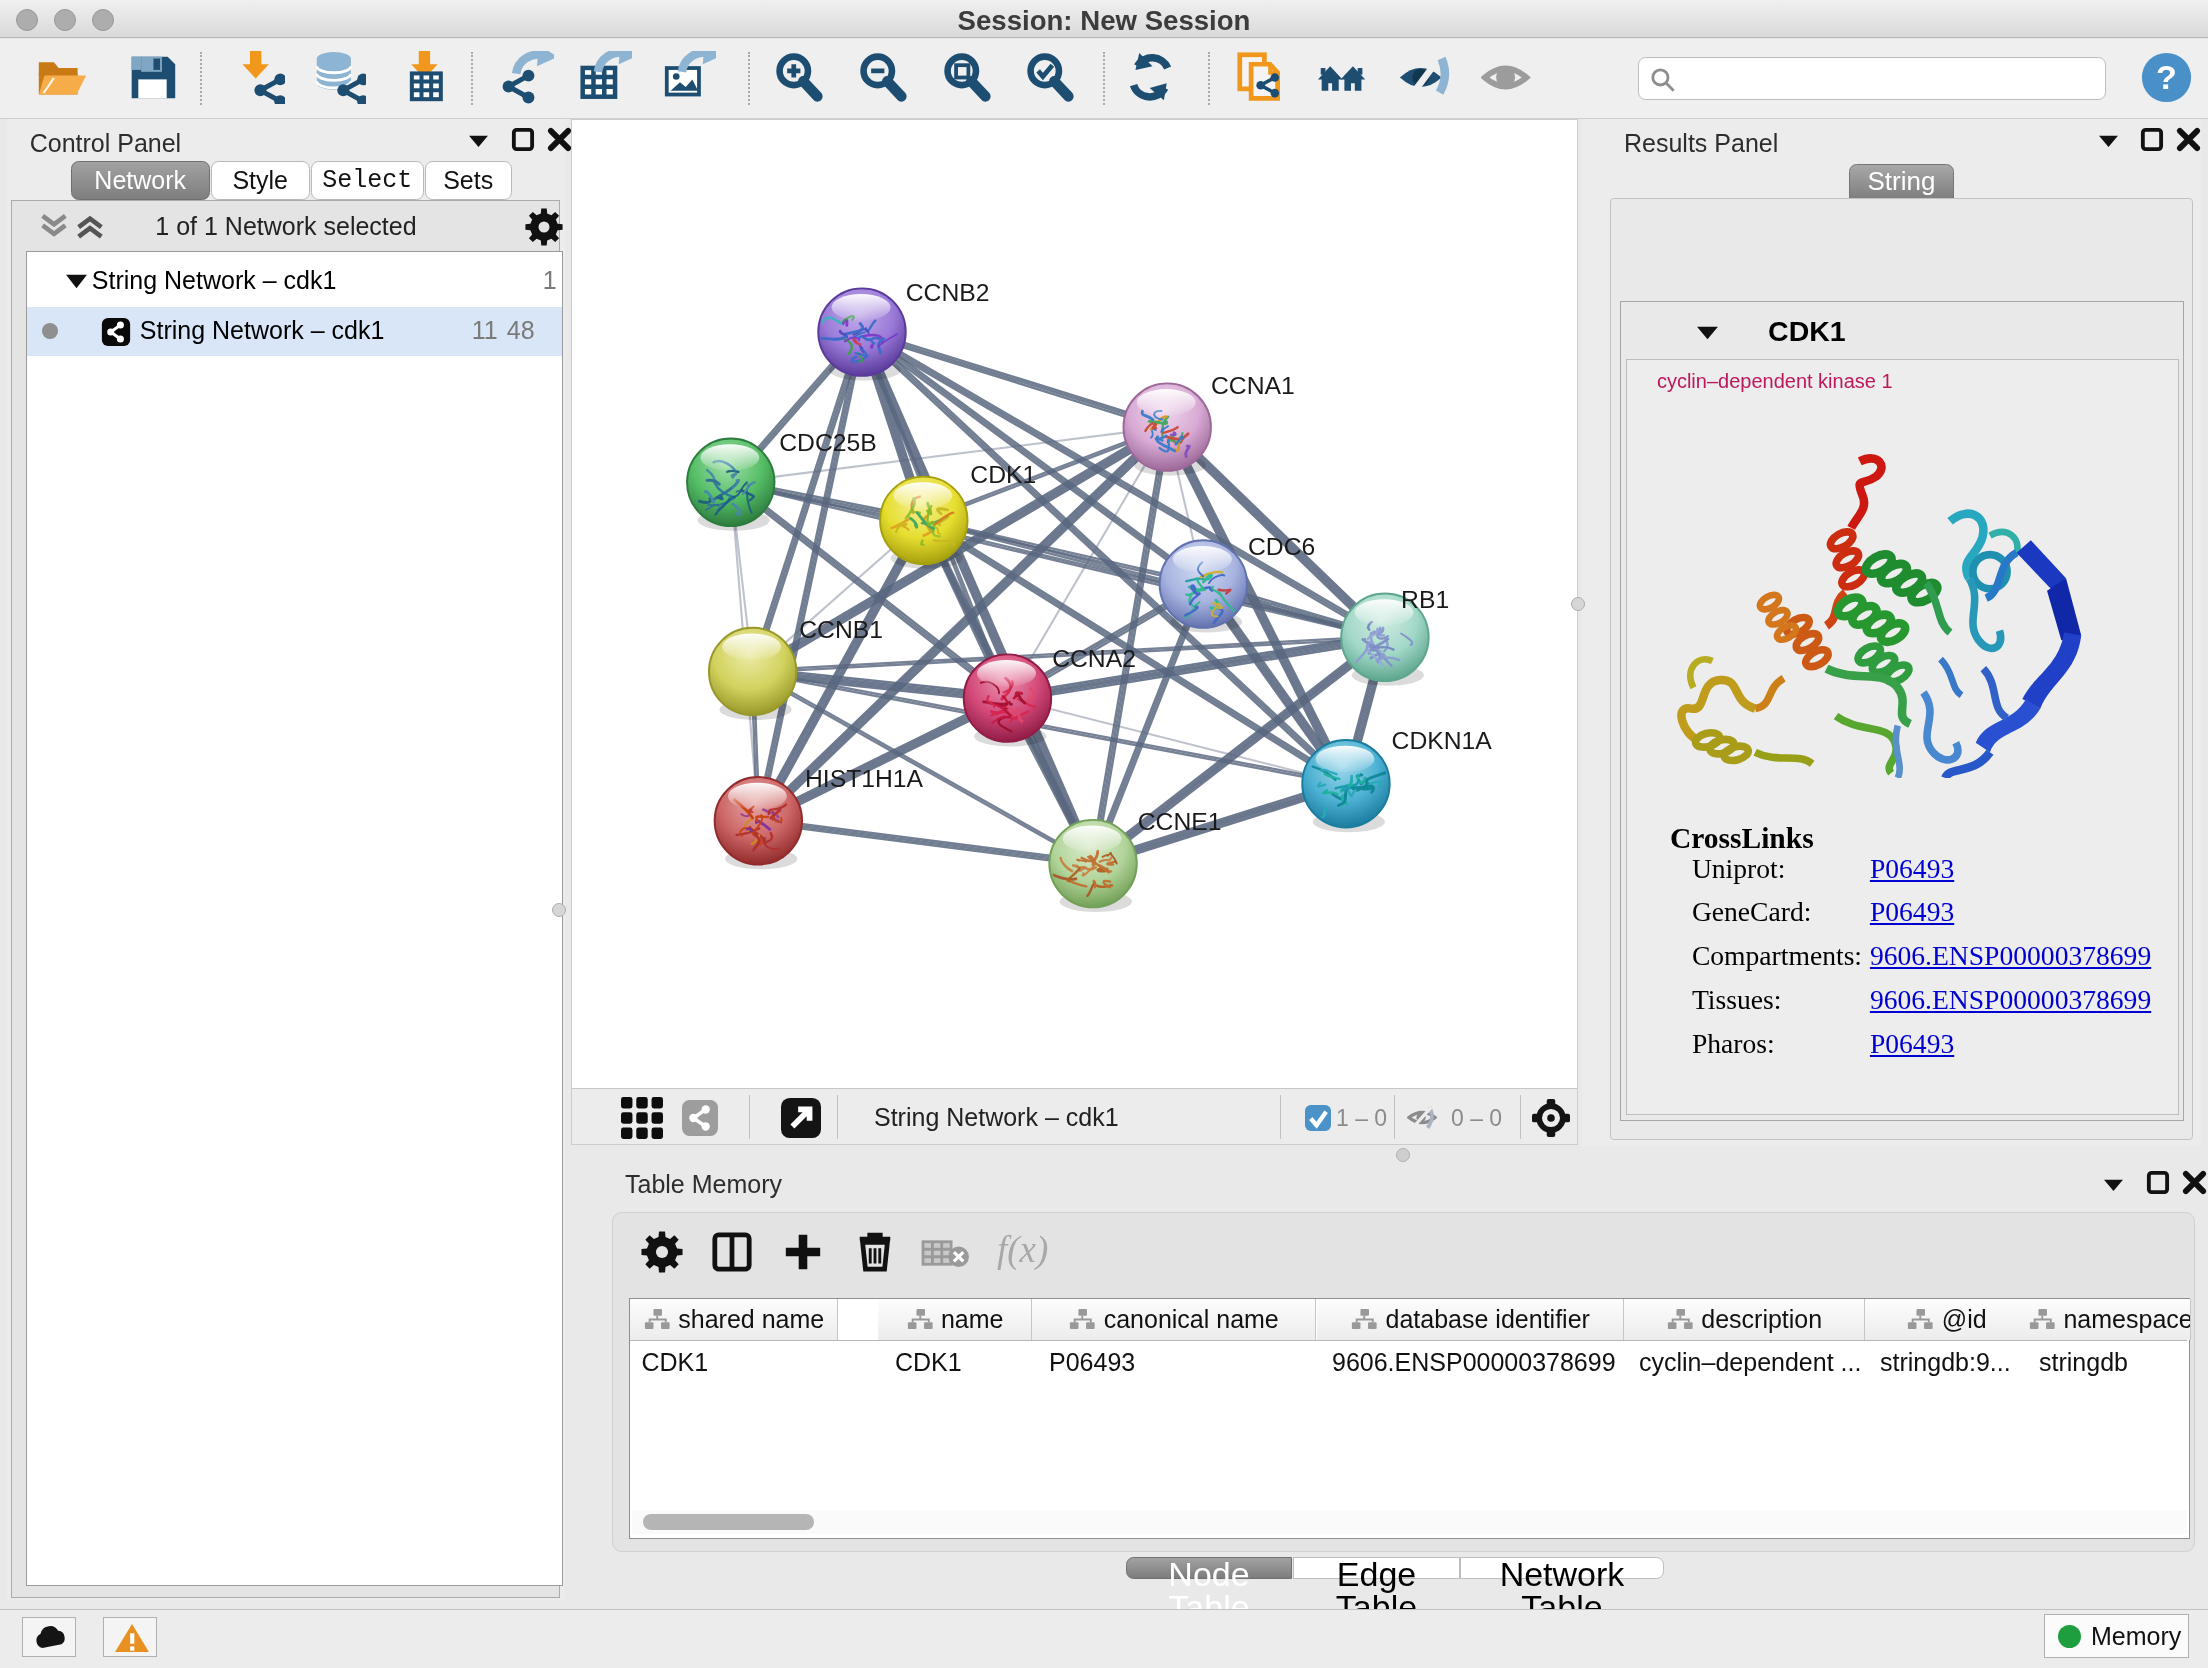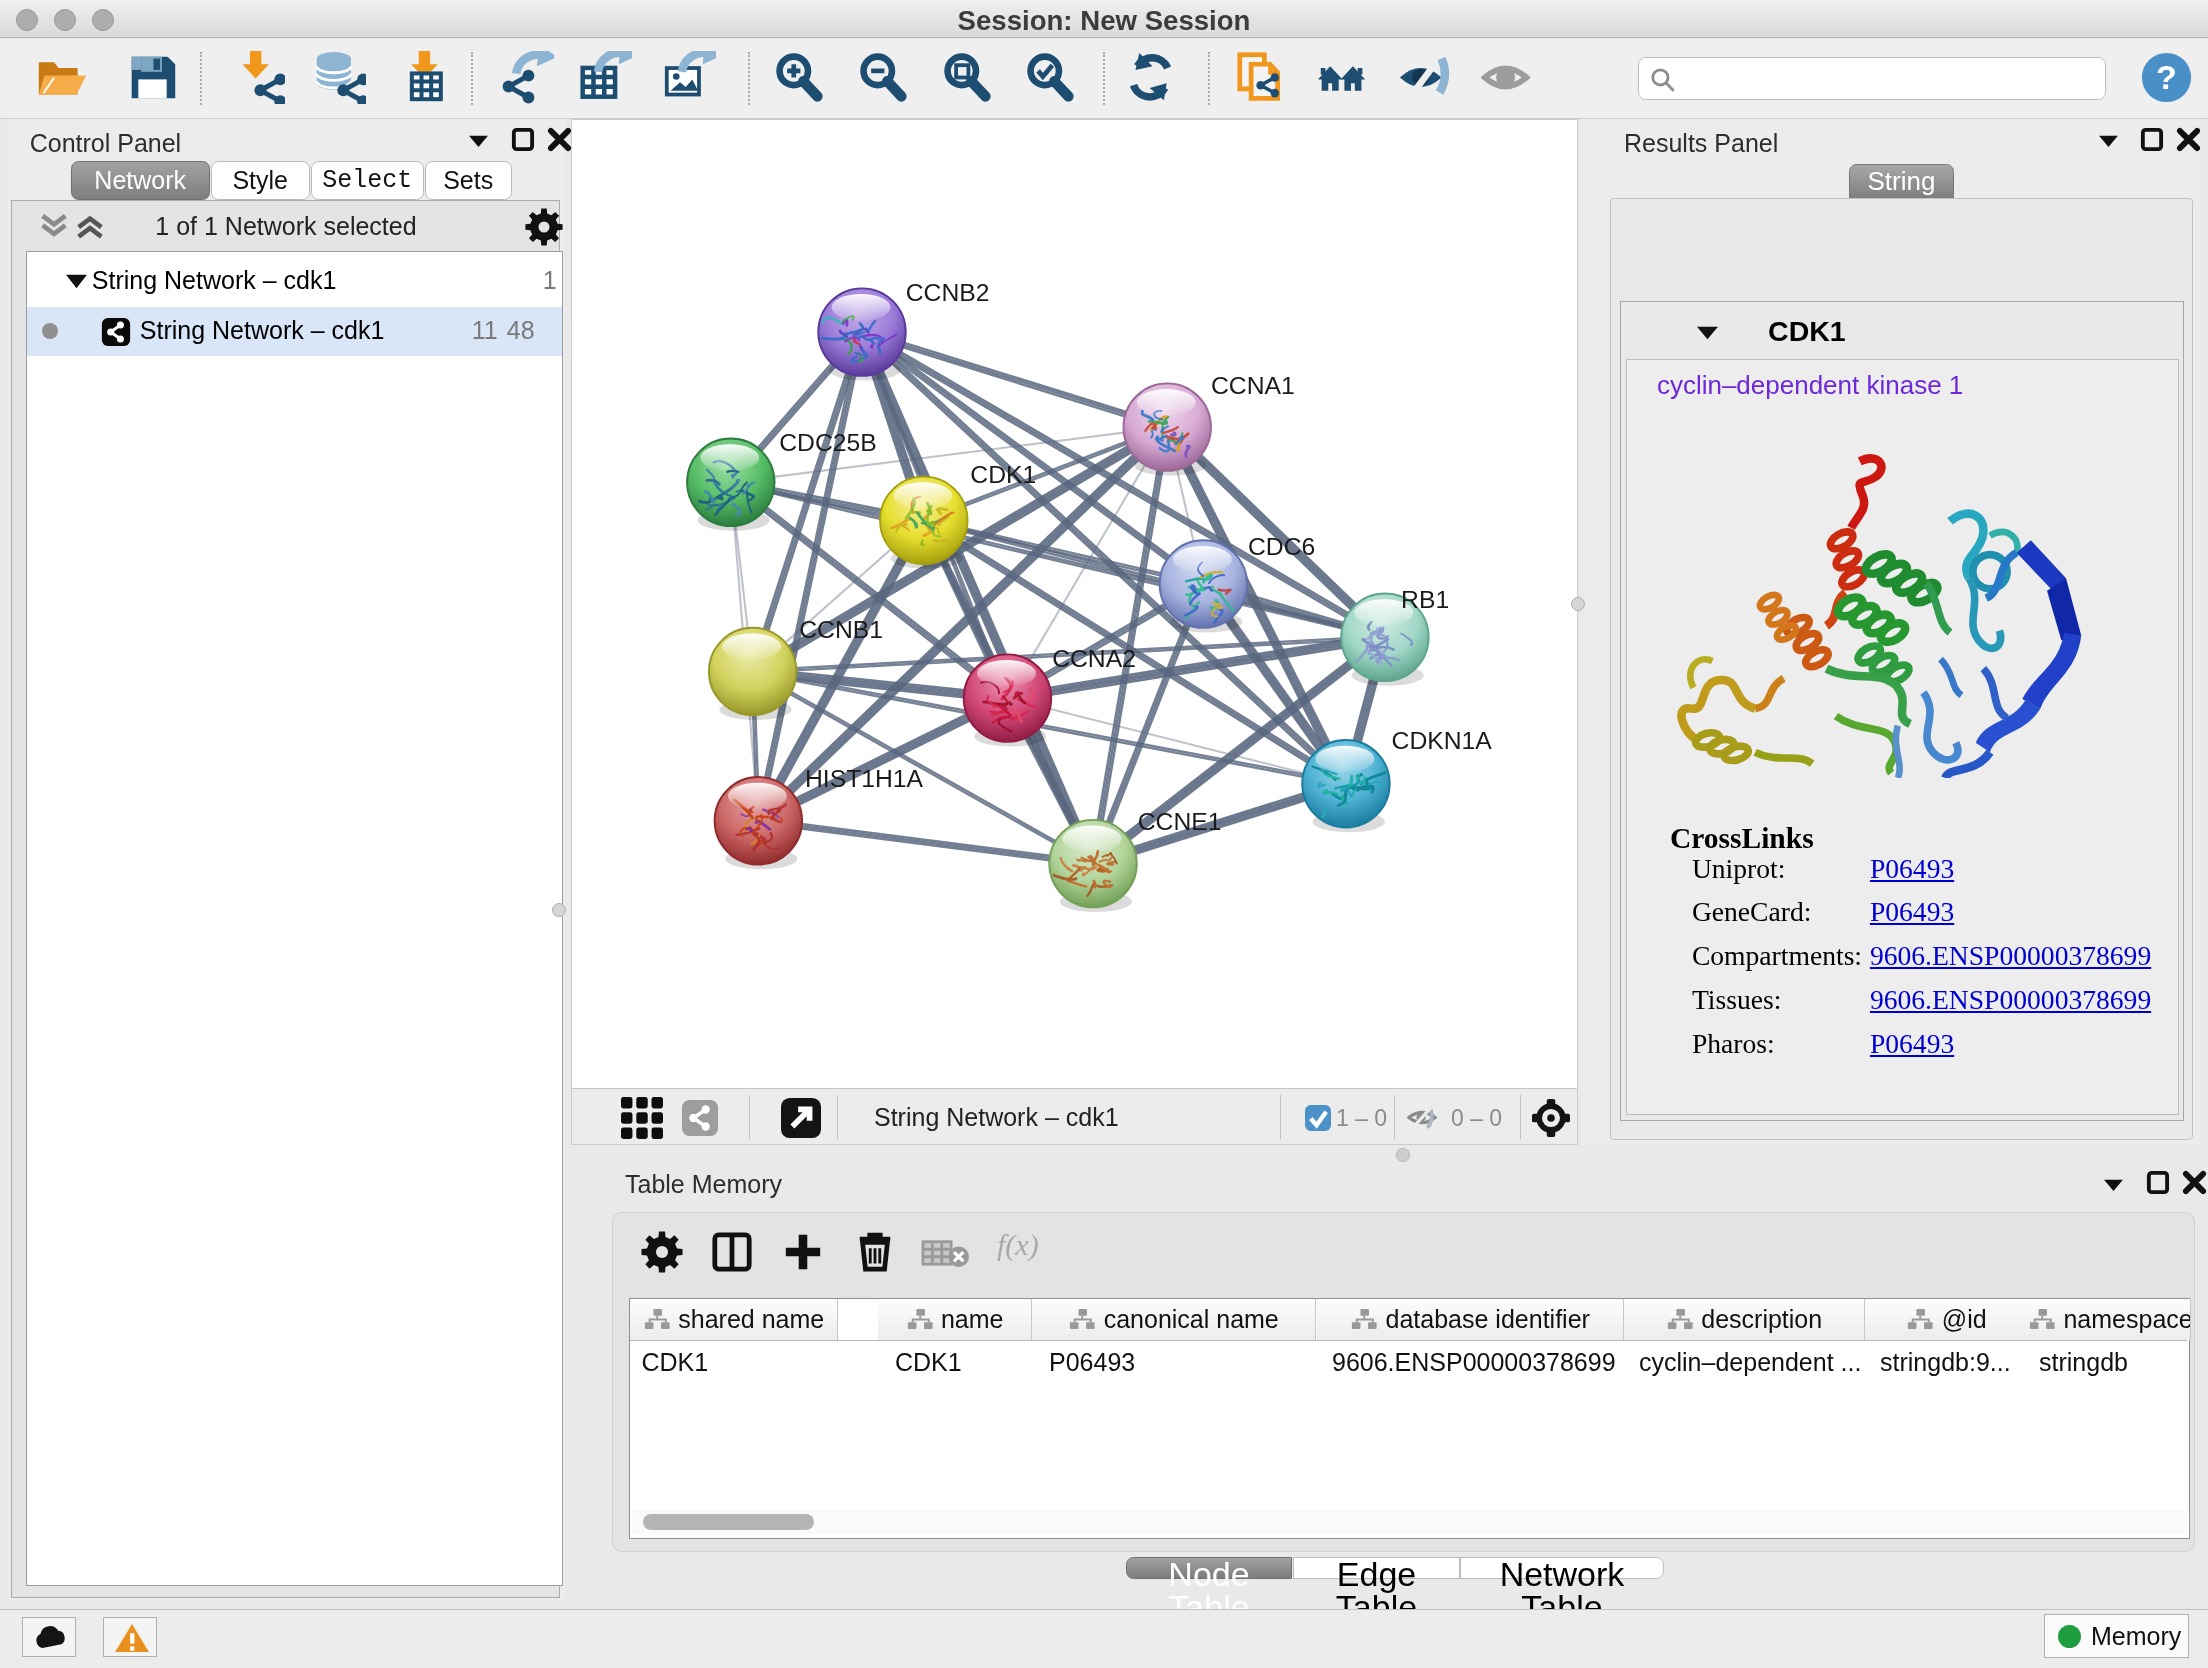--- a/index.html
+++ b/index.html
@@ -871,21 +871,21 @@
       <path d="M4 4 L22 22 M22 4 L4 22" stroke="#111" stroke-width="6" stroke-linecap="round"></path>
     </svg>
     <div id="rtab" class="abs">String</div>
     <div id="rbody" class="abs">
       <div id="rbox2" class="abs">
         <svg class="abs" style="left:73px;top:21px" width="27" height="19" viewBox="0 0 28 20">
           <path d="M3 4 h22 l-11 13 z" fill="#111"></path>
         </svg>
         <div class="abs" style="left:147px;top:13.3px;font-size:28.5px;font-weight:bold;color:#000">CDK1</div>
         <div id="rbox2-body" class="abs">
-          <div class="abs" style="left:30px;top:9.5px;font-size:26px;color:#6d28d9">cyclin–dependent kinase 1</div>
+          <div class="abs" style="left:30px;top:9.5px;font-size:20px;color:#be185d">cyclin–dependent kinase 1</div>
           <svg class="abs" style="left:28.5px;top:90px" width="438" height="328" viewBox="0 0 460 345">
             <path d="M215 12 C235 2 245 18 232 28 C218 38 210 28 218 48 C224 62 212 70 206 82" stroke="#cc1810" stroke-width="9" fill="none"></path>
             <ellipse cx="196" cy="95" rx="13" ry="7" fill="none" stroke="#cc2c10" stroke-width="8" transform="rotate(-30 196 95)"></ellipse>
             <ellipse cx="202" cy="115" rx="13" ry="7" fill="none" stroke="#cc2c10" stroke-width="8" transform="rotate(-30 202 115)"></ellipse>
             <ellipse cx="208" cy="135" rx="13" ry="7" fill="none" stroke="#cc2c10" stroke-width="8" transform="rotate(-30 208 135)"></ellipse>
             <path d="M200 150 C185 162 195 175 180 185" stroke="#d04414" stroke-width="9" fill="none"></path>
             <ellipse cx="150" cy="185" rx="13" ry="7" fill="none" stroke="#cc5a14" stroke-width="8" transform="rotate(-30 150 185)"></ellipse>
             <ellipse cx="160" cy="202" rx="13" ry="7" fill="none" stroke="#cc5a14" stroke-width="8" transform="rotate(-30 160 202)"></ellipse>
             <ellipse cx="170" cy="219" rx="13" ry="7" fill="none" stroke="#cc5a14" stroke-width="8" transform="rotate(-30 170 219)"></ellipse>
             <ellipse cx="120" cy="160" rx="11" ry="6" fill="none" stroke="#d4761c" stroke-width="7" transform="rotate(-30 120 160)"></ellipse>
@@ -982,21 +982,21 @@
         <path d="M17 20 v16 M22 20 v16 M27 20 v16" stroke="#111" stroke-width="3"></path>
       </svg>
       <svg class="abs" style="left:308px;top:25px" width="49" height="30" viewBox="0 0 52 32">
         <g stroke="#9a9a9a" stroke-width="3" fill="#c9c9c9">
           <rect x="2" y="4" width="30" height="24"></rect>
           <path d="M2 12 h30 M2 20 h30 M12 4 v24 M22 4 v24"></path>
         </g>
         <circle cx="40" cy="20" r="11" fill="#9a9a9a"></circle>
         <path d="M35 15 l10 10 M45 15 l-10 10" stroke="#fff" stroke-width="3.4"></path>
       </svg>
-      <div class="abs" style="left:384px;top:15px;font-size:30px;color:#a8a8a8;font-family:'Liberation Serif',serif;font-style:italic">f(x)</div>
+      <div class="abs" style="left:384px;top:15px;font-size:37px;color:#a8a8a8;font-family:'Liberation Serif',serif;font-style:italic">f(x)</div>
       <div id="ttable" class="abs">
         <div class="th" style="left:0px;width:208px;text-align:center;line-height:41px"><svg width="28.5" height="25" viewBox="0 0 30 26" style="vertical-align:-3.8px">
             <g fill="#999">
               <rect x="11" y="2" width="9" height="7" rx="1"></rect>
               <rect x="2" y="16" width="9" height="7" rx="1"></rect>
               <rect x="19" y="16" width="9" height="7" rx="1"></rect>
               <path d="M15 9 v4 M7 16 v-3 h17 v3 M15 9 v4" stroke="#999" stroke-width="2" fill="none"></path>
             </g>
           </svg> shared name</div>
         <div class="th" style="left:248px;width:154px;text-align:center;line-height:41px"><svg width="28.5" height="25" viewBox="0 0 30 26" style="vertical-align:-3.8px">

